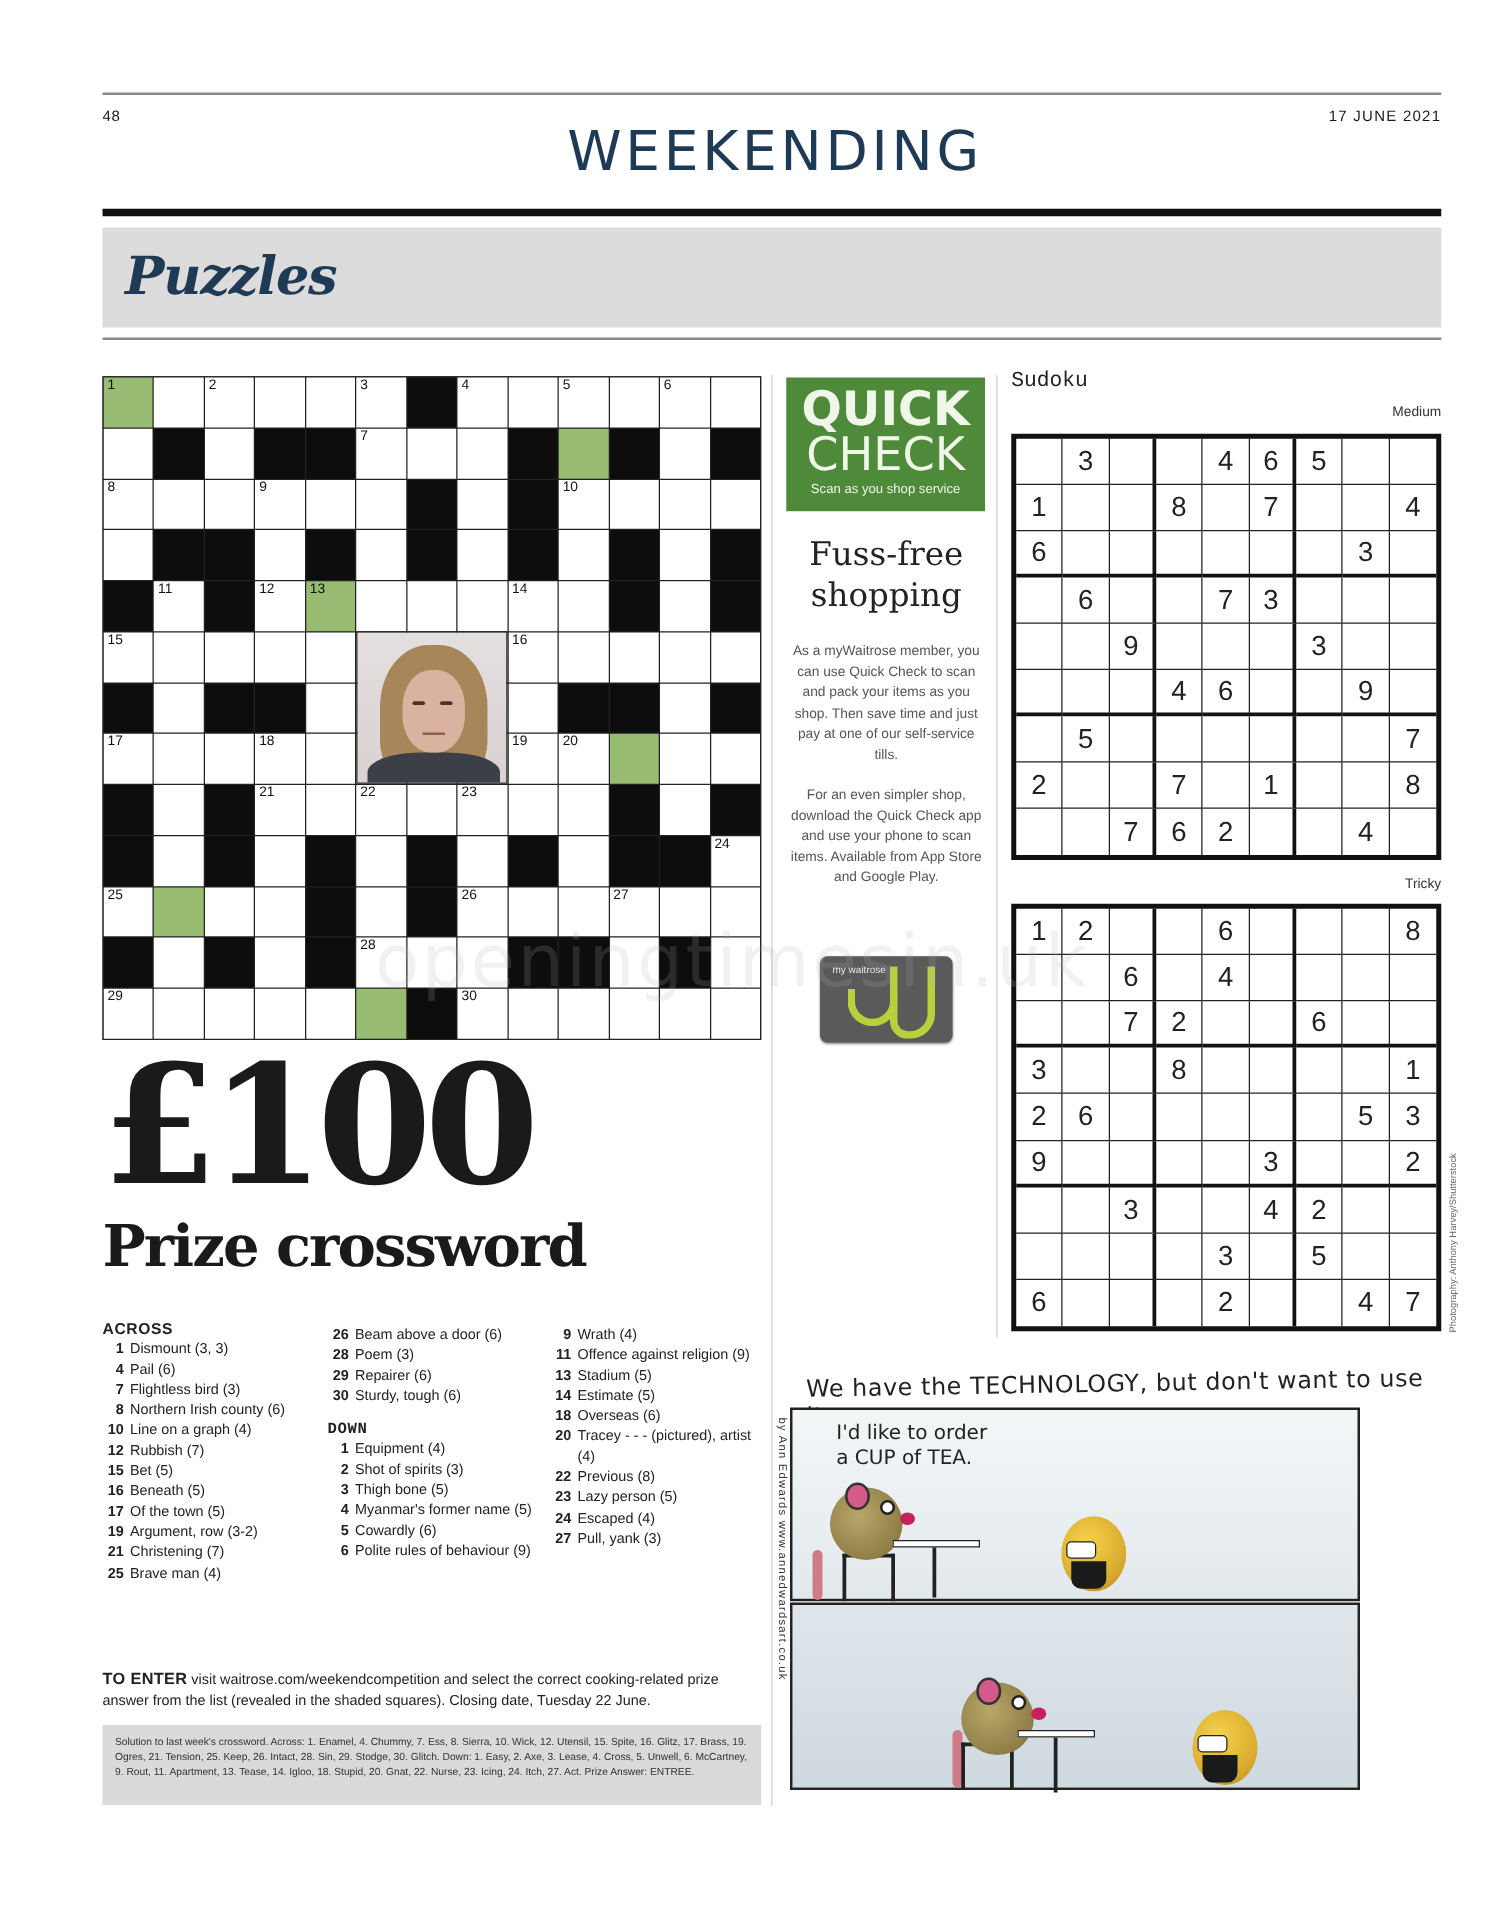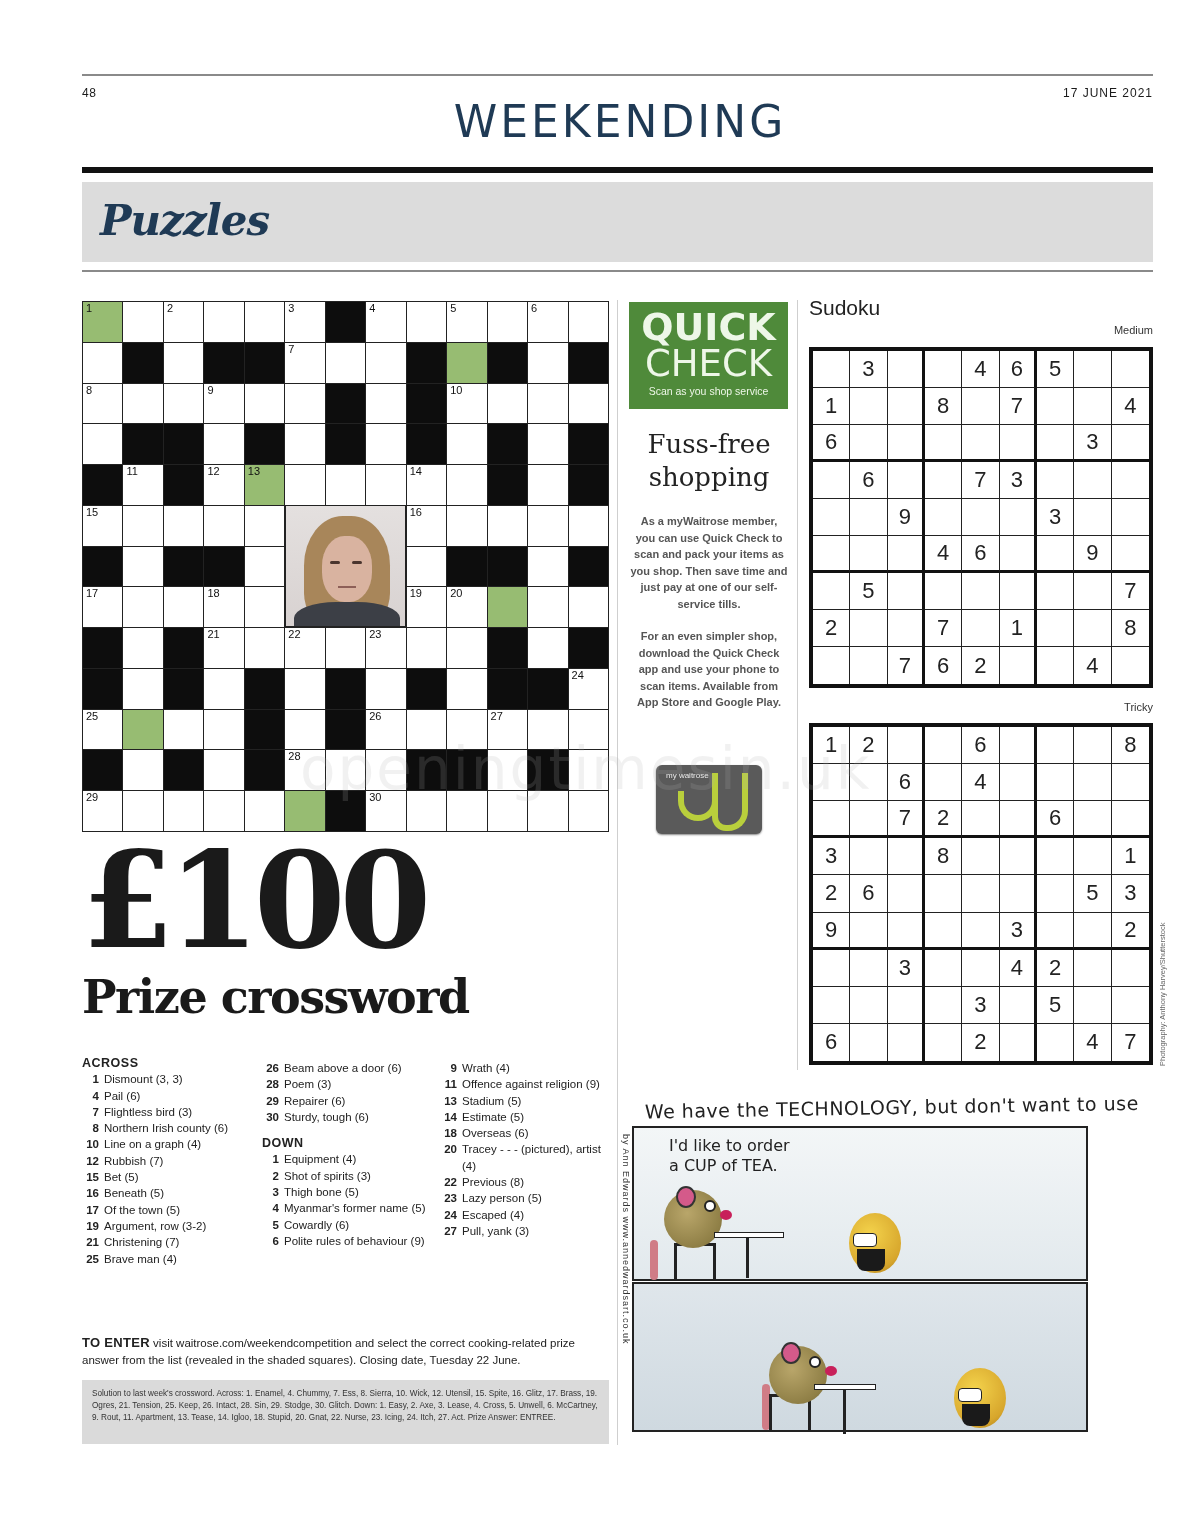--- a/index.html
+++ b/index.html
@@ -36,41 +36,41 @@
   .prize-title { position: absolute; left: 82px; top: 970px; font-family: "DejaVu Serif", serif; font-weight: bold; font-size: 46px; letter-spacing: -1.5px; color: #1a1a1a; }
 
   .clues { position: absolute; top: 1055px; font-size: 11.5px; line-height: 16.3px; color: #222; }
   .clues h4 { font-size: 12.5px; font-weight: bold; letter-spacing: 0.5px; margin-bottom: 0; }
   .clue { display: flex; }
   .clue .n { width: 22px; text-align: right; padding-right: 5px; font-weight: bold; flex: none; }
   .clue .t { flex: 1; }
   .col1 { left: 82px; width: 170px; }
   .col2 { left: 262px; width: 175px; top: 1060px; }
   .col3 { left: 440px; width: 168px; top: 1060px; }
-  .col2 h4 { margin-top: 10px; }
+  .col2 h4 { margin-top: 10px; font-family: Liberation Mono, monospace; }
 
   .enter { position: absolute; left: 82px; top: 1334px; width: 528px; font-size: 11.5px; line-height: 17px; color: #222; }
   .enter b { font-size: 13px; letter-spacing: 0.3px; }
   .solution { position: absolute; left: 82px; top: 1380px; width: 527px; height: 64px; background: #dadada; padding: 8px 10px; font-size: 8.2px; line-height: 12px; color: #333; }
 
   
   .qc-box { position: absolute; left: 629px; top: 302px; width: 159px; height: 107px; background: #4f8a3a; color: #eef7e8; text-align: center; }
   .qc-1 { font-family: "DejaVu Sans", sans-serif; font-weight: bold; font-size: 38px; line-height: 38px; margin-top: 6px; letter-spacing: 0px; }
   .qc-2 { font-family: "DejaVu Sans", sans-serif; font-size: 37px; line-height: 36px; letter-spacing: 0px; }
   .qc-3 { font-size: 10.5px; margin-top: 3px; }
   .qc-head { position: absolute; left: 620px; top: 428px; width: 178px; text-align: center; font-family: "DejaVu Serif", serif; font-size: 26px; line-height: 33px; color: #222; }
   .qc-body { position: absolute; left: 630px; top: 513px; width: 158px; text-align: center; font-size: 11px; line-height: 16.5px; color: #555; }
-  .qc-body p { margin-bottom: 16px; font-weight: bold; }
+  .qc-body p { margin-bottom: 16px; }
   .card { position: absolute; left: 656px; top: 765px; width: 106px; height: 69px; background: #5a5a5a; border-radius: 6px; overflow: hidden; box-shadow: 0 1px 2px #888; }
   .card .brand { position: absolute; left: 10px; top: 6px; font-size: 8px; color: #eaeaea; }
   .card .w1 { position: absolute; left: 22px; top: 26px; width: 40px; height: 30px; border: 6px solid #b9cf3c; border-top: none; border-radius: 0 0 20px 20px; }
   .card .w2 { position: absolute; left: 56px; top: 8px; width: 36px; height: 58px; border: 6px solid #b9cf3c; border-top: none; border-radius: 0 0 20px 14px; }
 
   
-  .sudoku-title { position: absolute; left: 809px; top: 296px; font-family: Liberation Sans, sans-serif; font-size: 21px; color: #222; }
+  .sudoku-title { position: absolute; left: 809px; top: 296px; font-family: Liberation Mono, monospace; font-size: 17px; color: #222; }
   .difficulty { position: absolute; right: 47px; font-size: 11px; color: #333; }
   .sdk { position: absolute; left: 809px; width: 344px; display: grid; grid-template-columns: repeat(9, 1fr); grid-template-rows: repeat(9, 1fr); border: 4px solid #111; background: #fff; }
   .sdk .sc { border-right: 1px solid #222; border-bottom: 1px solid #222; display: flex; align-items: center; justify-content: center; font-size: 22px; color: #222; font-family: "Liberation Sans", sans-serif; }
   .sdk .sc.r3 { border-right: 3px solid #111; }
   .sdk .sc.b3 { border-bottom: 3px solid #111; }
   .sdk .sc.rl { border-right: none; }
   .sdk .sc.bl { border-bottom: none; }
   .sdk-med { top: 347px; height: 341px; }
   .sdk-tri { top: 723px; height: 342px; }
   .credit { position: absolute; left: 1158px; top: 1066px; transform: rotate(-90deg); transform-origin: 0 0; font-size: 7.5px; color: #666; white-space: nowrap; }

